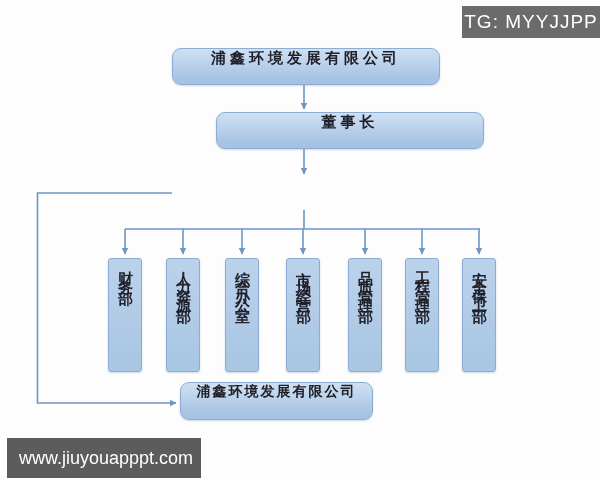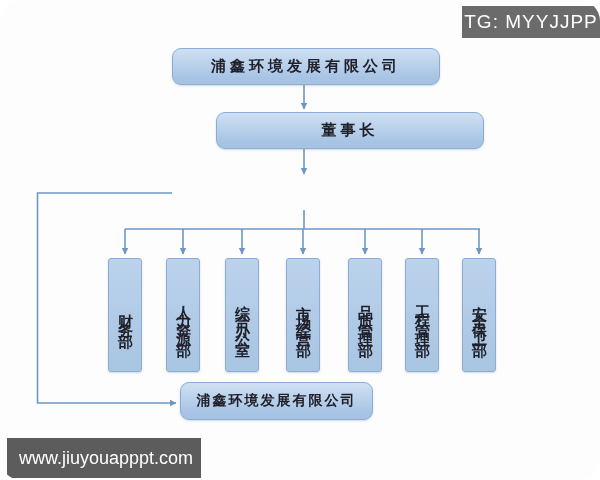--- a/index.html
+++ b/index.html
@@ -15,33 +15,32 @@
   html,body{margin:0;padding:0;}
   body{
     font-family:"DejaVu Sans",sans-serif;
     background:#ffffff;
   }
   .canvas{
     position:relative;
     width:600px;height:480px;
     background:var(--canvas-bg);
     overflow:hidden;
-    border-radius:21px;
   }
   .connectors{
     position:absolute;left:0;top:0;width:600px;height:480px;
     pointer-events:none;
   }
   .node{
     position:absolute;
     box-sizing:border-box;
     background:linear-gradient(to bottom,var(--node-fill-top) 0%,var(--node-fill-bottom) 85%);
     border:1px solid var(--node-border);
     border-radius:9px;
-    display:flex;align-items:center;justify-content:center;
+    display:flex;justify-content:center;
     color:var(--text);
     font-weight:700;
     box-shadow:0 1px 2px rgba(120,150,190,.35);
   }
   .node.h{
     font-size:15px;
     letter-spacing:4px;
   }
   .node.v{
     border-radius:3px;

